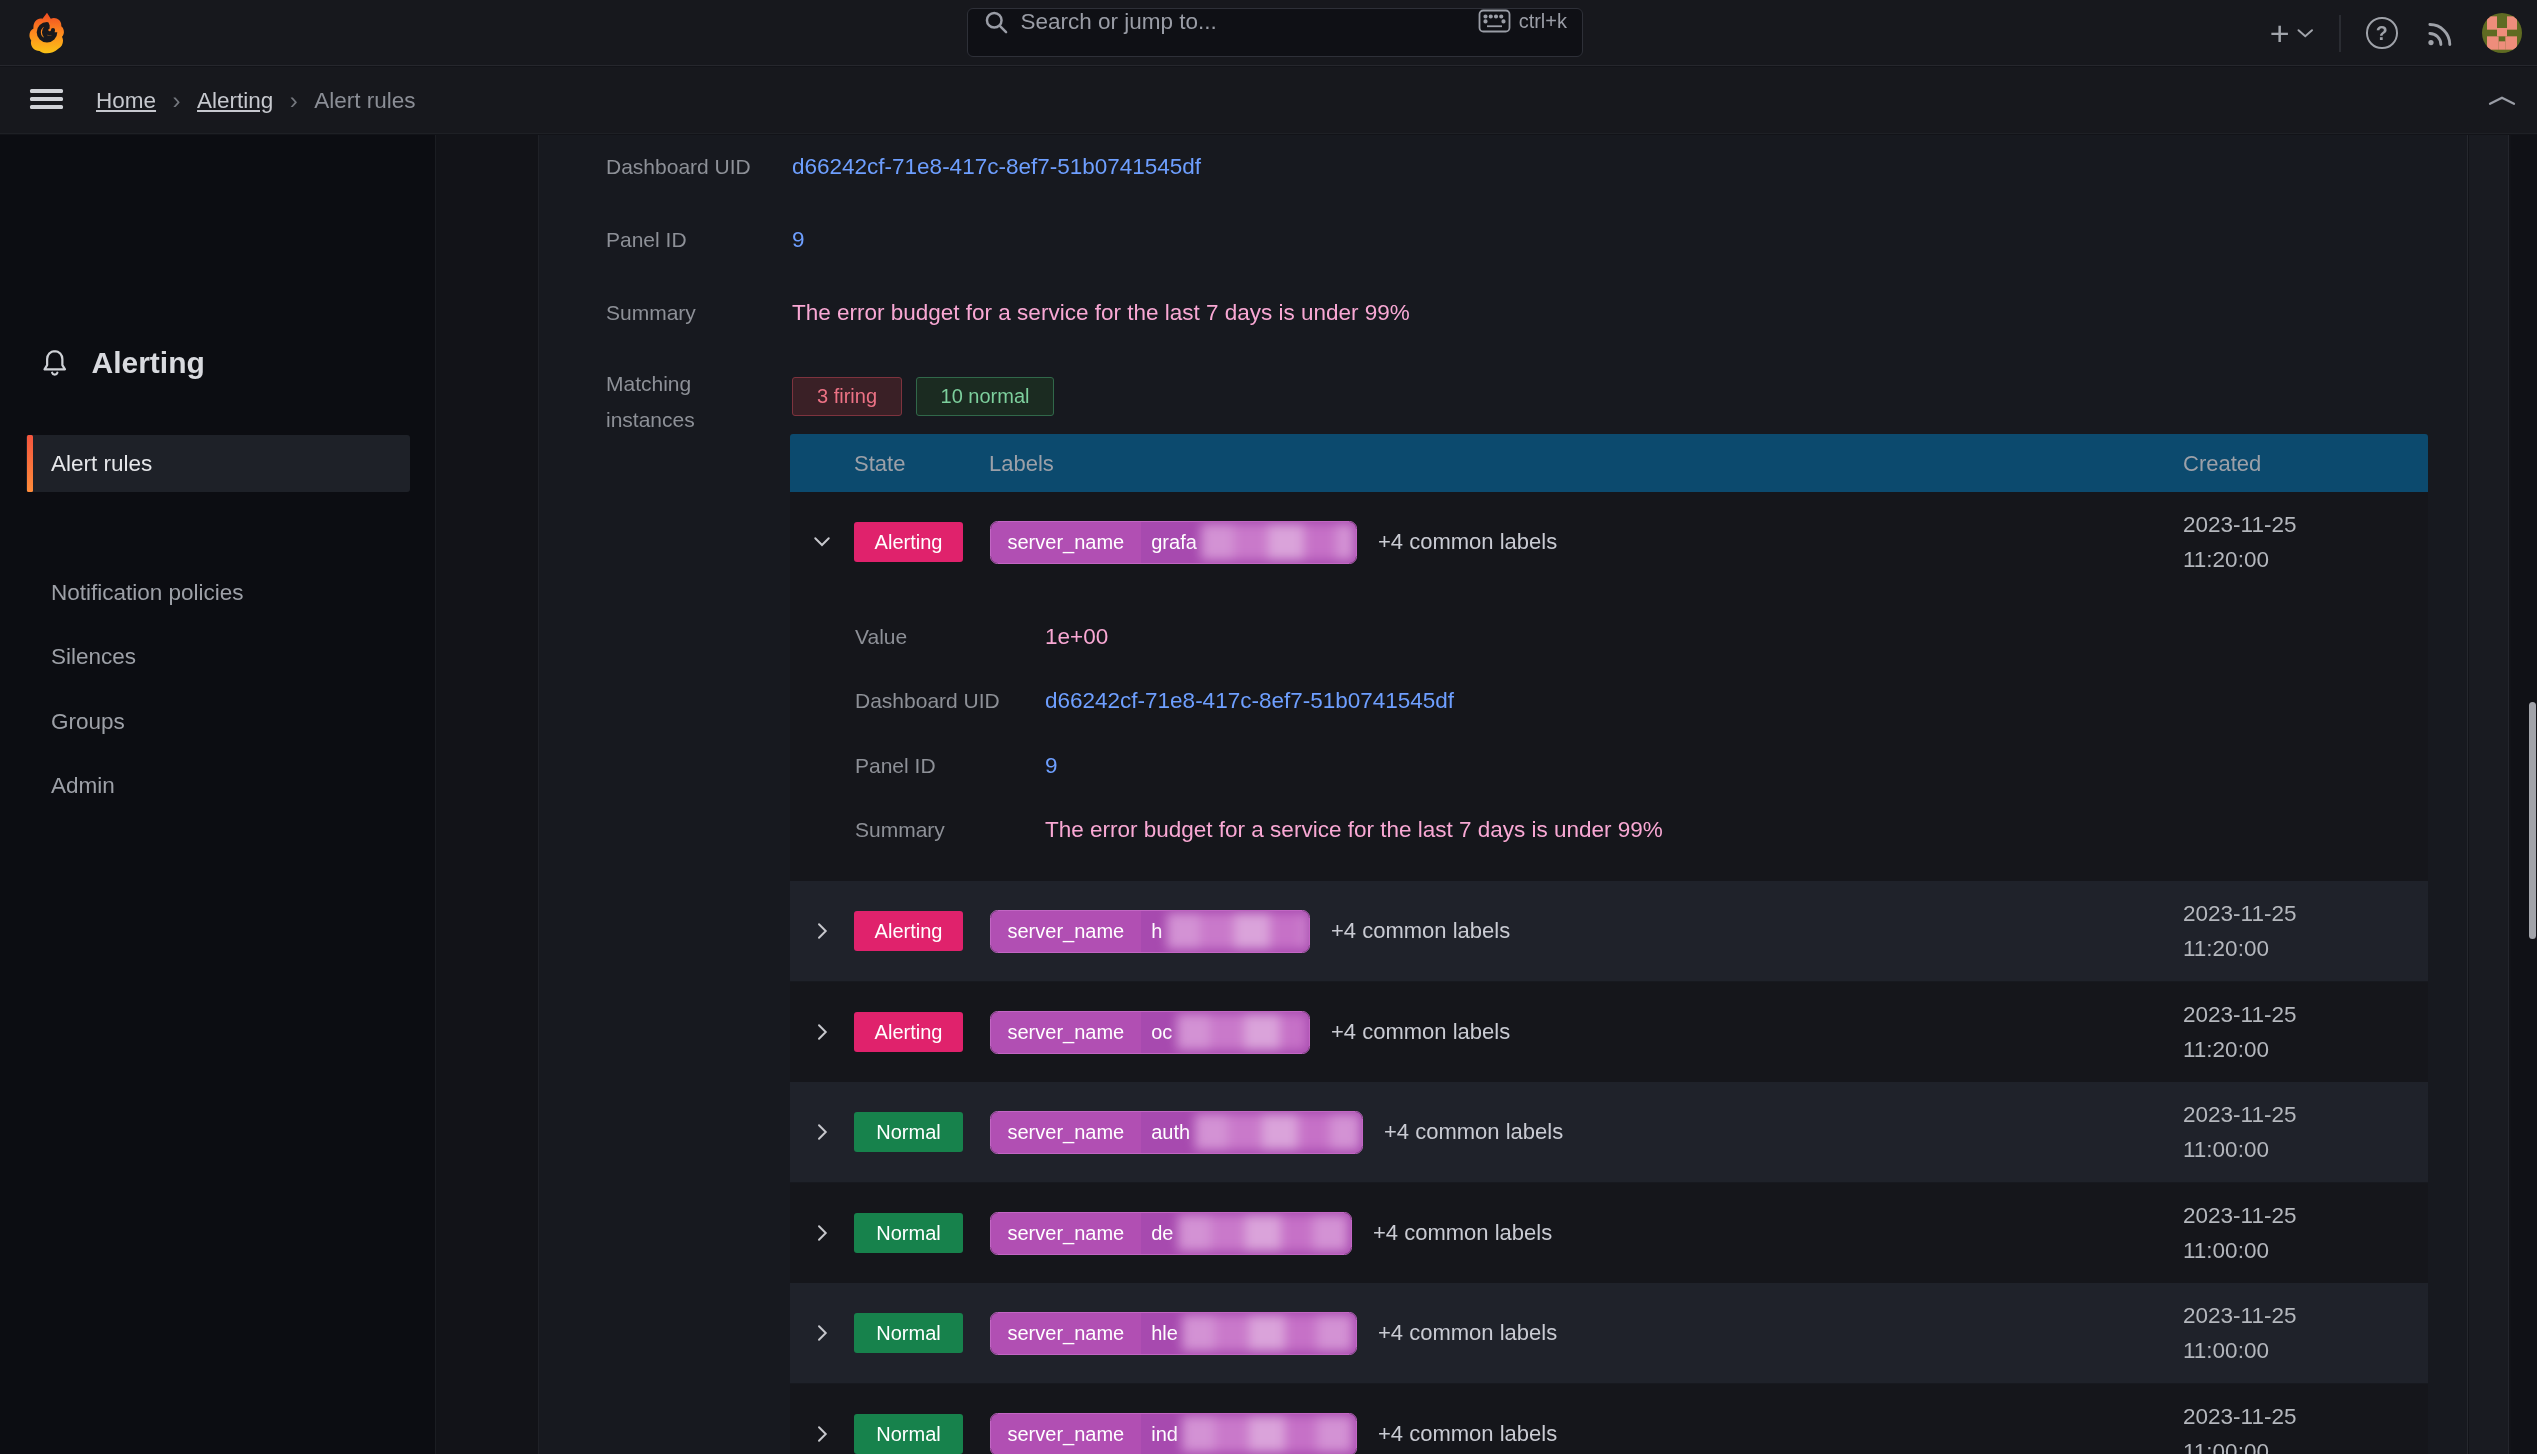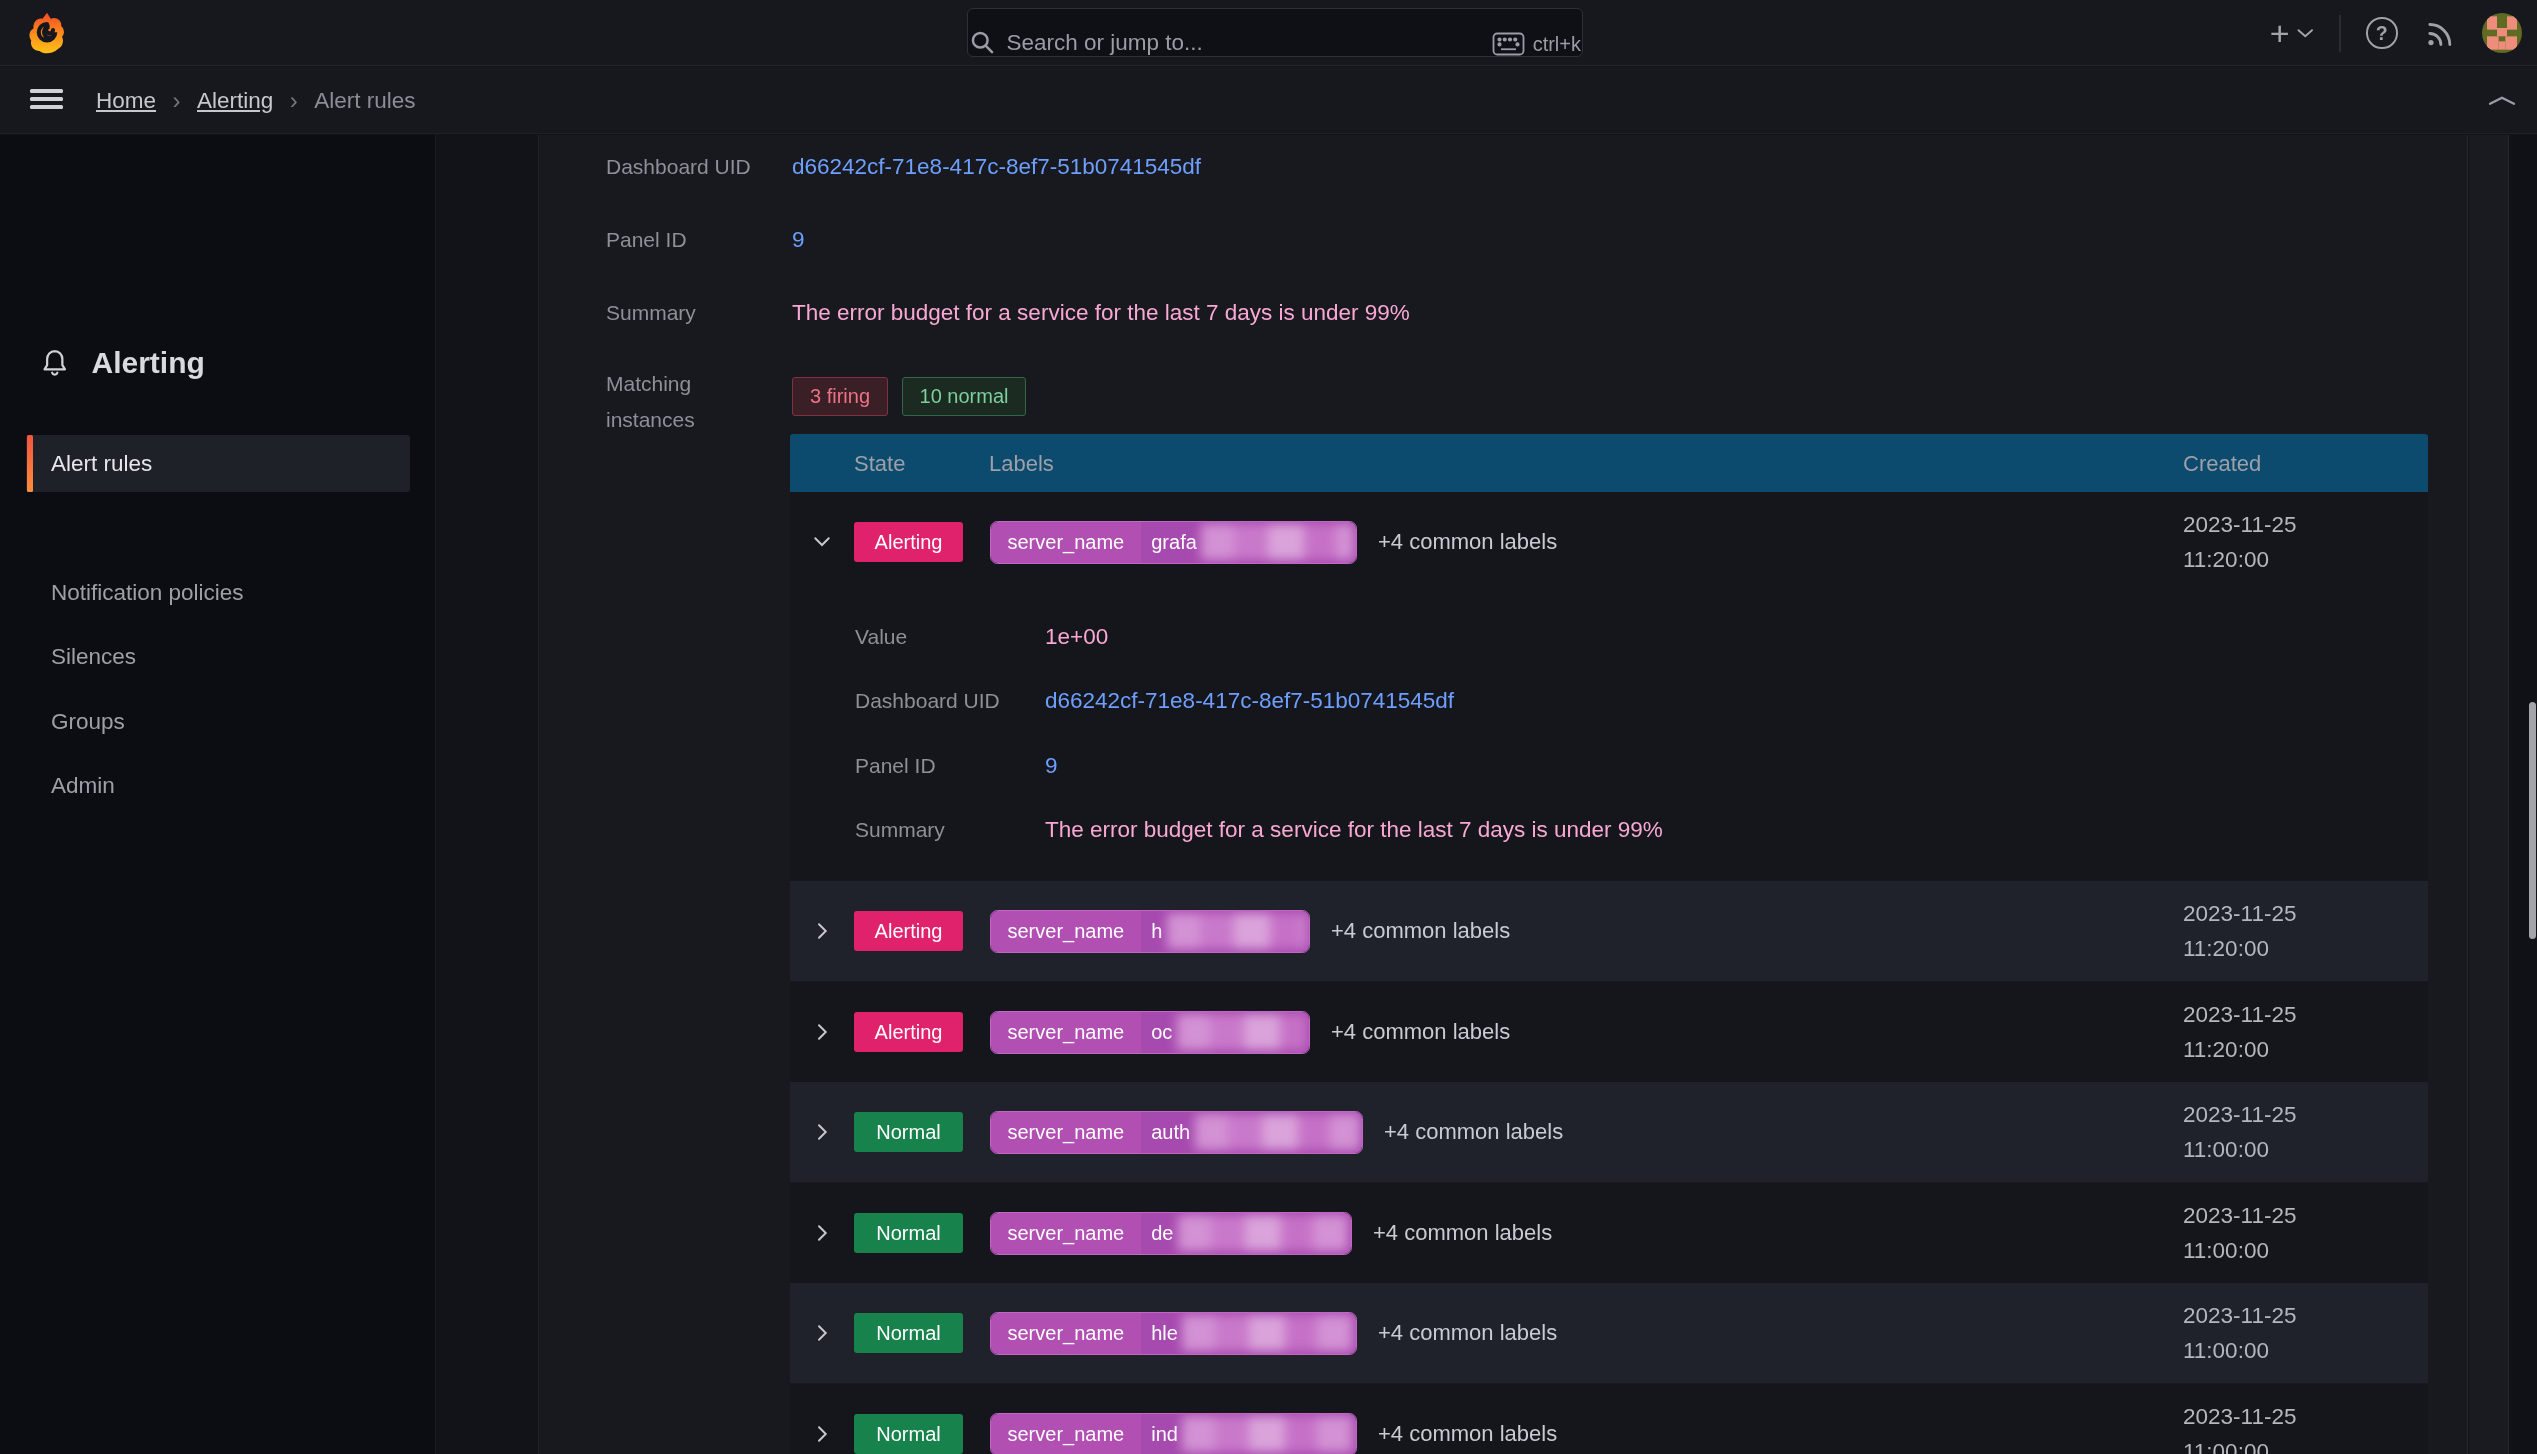--- a/index.html
+++ b/index.html
@@ -6,21 +6,21 @@
   html,body { width:2538px; height:1455px; background:#121318; overflow:hidden; }
   body { font-family:"Liberation Sans", sans-serif; color:#c9cbd3; }
   .screen { position:relative; width:2538px; height:1455px; background:#121318; }
 
   
   .topnav { position:absolute; left:0; top:0; width:2538px; height:66px;
             background:#17181d; border-bottom:1.5px solid #26272d; z-index:5; }
   .logo { position:absolute; left:28.5px; top:12px; width:36px; height:42px; cursor:pointer; }
   .searchbox { position:absolute; left:967px; top:8.2px; width:616px; height:49px;
                background:#0f1015; border:1.5px solid #2e3038; border-radius:6px;
-               display:flex; align-items:flex-end; padding:0 1px; cursor:text; }
+               display:flex; align-items:flex-start; padding:0 15px; cursor:text; }
   .searchbox .ph { font-size:22.5px; color:#9a9da6; margin-left:10.5px; flex:1; }
   .shortcut { display:flex; align-items:center; gap:7.5px; color:#9a9da6; font-size:20px; }
   .nav-actions { position:absolute; right:16.5px; top:0; height:66px; display:flex; align-items:center; gap:25.5px; }
   .plusbtn { display:flex; align-items:center; gap:7.5px; color:#a2a5ac; cursor:pointer; }
   .plusbtn .plus { font-size:34px; font-weight:300; line-height:30px; }
   .vdivider { width:1.5px; height:37px; background:#2a2c32; }
   .help-circle { width:31.5px; height:31.5px; border:2.2px solid #9fa2a9; border-radius:50%;
                  color:#9fa2a9; font-size:19.5px; font-weight:700; display:flex; align-items:center;
                  justify-content:center; cursor:pointer; }
   .icon-btn { display:flex; align-items:center; justify-content:center; cursor:pointer; }
@@ -58,21 +58,21 @@
   .scroll-gutter { position:absolute; left:2511px; top:135px; width:27px; height:1320px; background:#101116; }
   .scroll-thumb { position:absolute; left:18px; top:567px; width:6.7px; height:237px;
                   background:#a2a4aa; border-radius:3.7px; cursor:grab; }
 
   .cfield { position:absolute; left:0; width:100%; }
   .cf-label { position:absolute; left:67px; font-size:21px; line-height:36px; color:#8d9097; }
   .cf-value { position:absolute; left:253px; font-size:22.5px; line-height:36px; color:#f9a8d4; white-space:nowrap; }
   .linkval { color:var(--link,#6e9fff); cursor:pointer; }
   .matching-label { width:165px; }
   .count-badges { position:absolute; left:253px; top:10.5px; display:flex; gap:13.5px; }
-  .cbadge { height:39px; display:flex; align-items:center; padding:0 17px; border-radius:3px;
+  .cbadge { height:39px; display:flex; align-items:center; padding:0 24px; border-radius:3px;
             font-size:20px; border:1.5px solid; }
   .cbadge.firing { background:var(--firing_bg,#3a2026); border-color:var(--firing_border,#7e333e); color:var(--firing_text,#ec7285); }
   .cbadge.normal { background:var(--normal_bg,#1b2b21); border-color:var(--normal_border,#31684a); color:var(--normal_text,#7dcf9d); }
 
   
   .itable { position:absolute; left:251px; top:297px; width:1638px; height:1052px; }
   .it-header { position:absolute; left:0; top:2px; width:100%; height:60px;
                background:#0c4a6e; border-radius:3px 3px 0 0; }
   .it-header span { position:absolute; top:0; line-height:60px; font-size:22px; color:#9ca0a8; }
   .it-row { position:absolute; left:0; width:100%; height:100px; cursor:pointer; }

